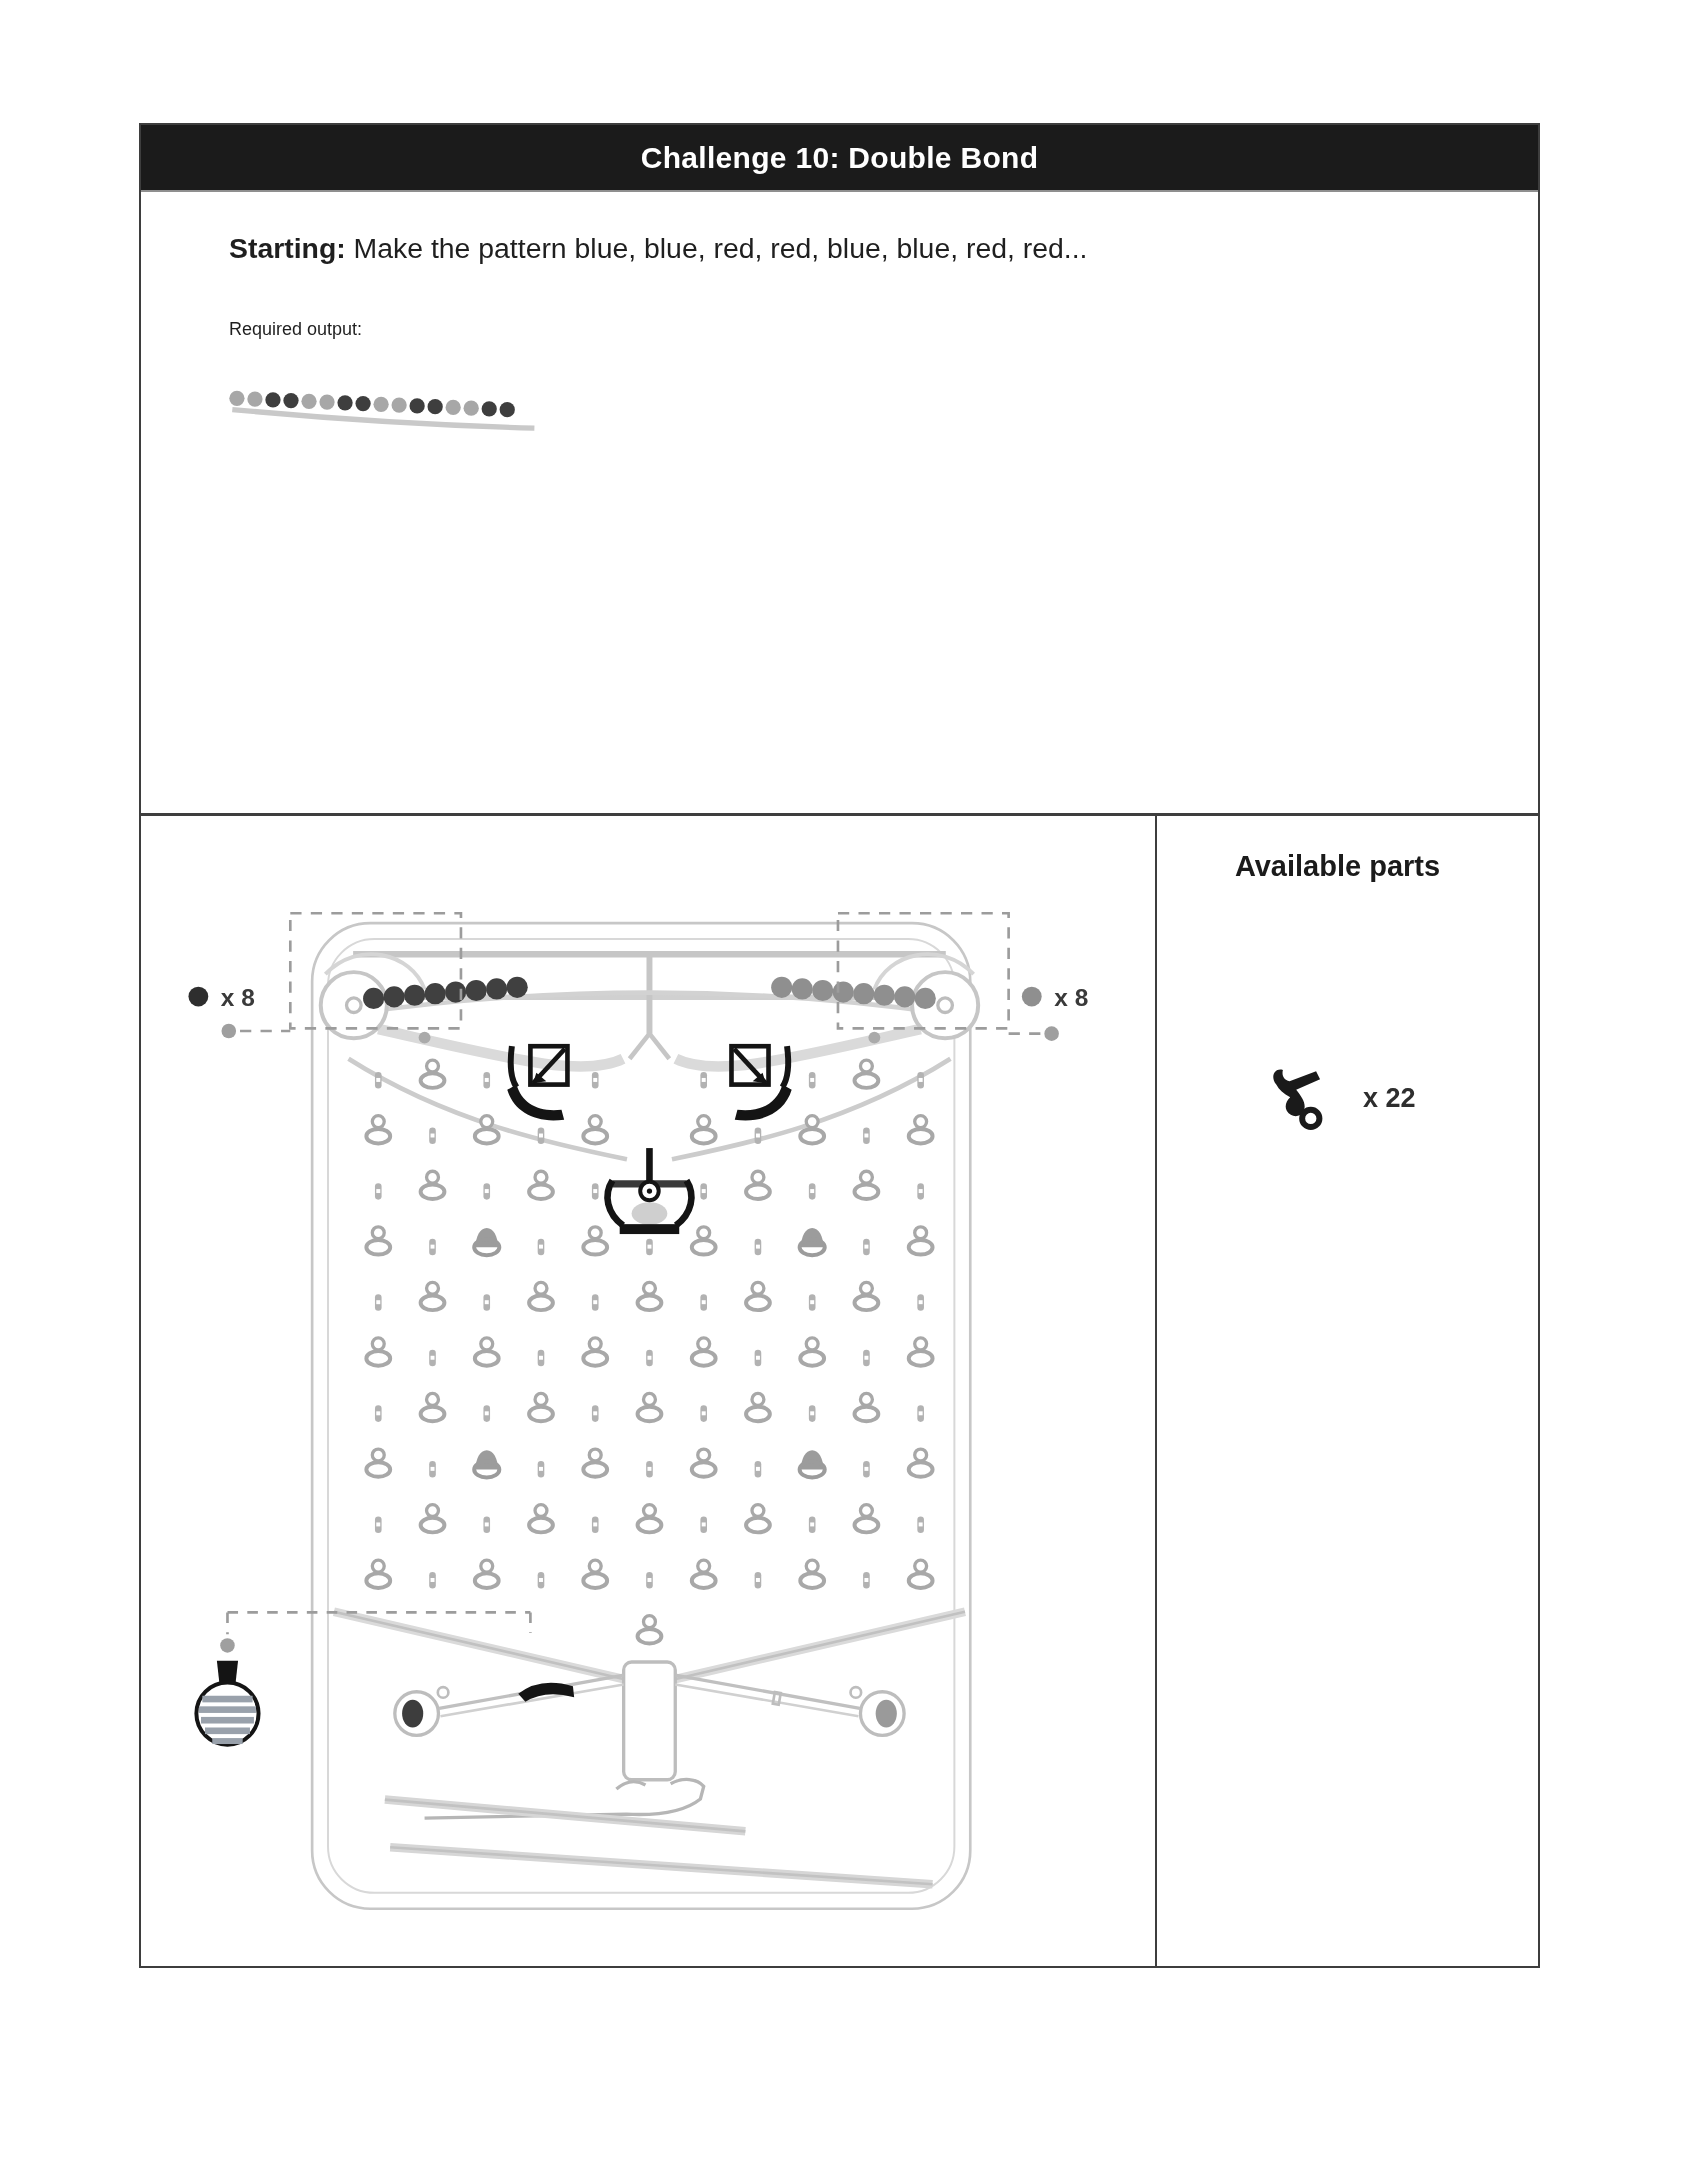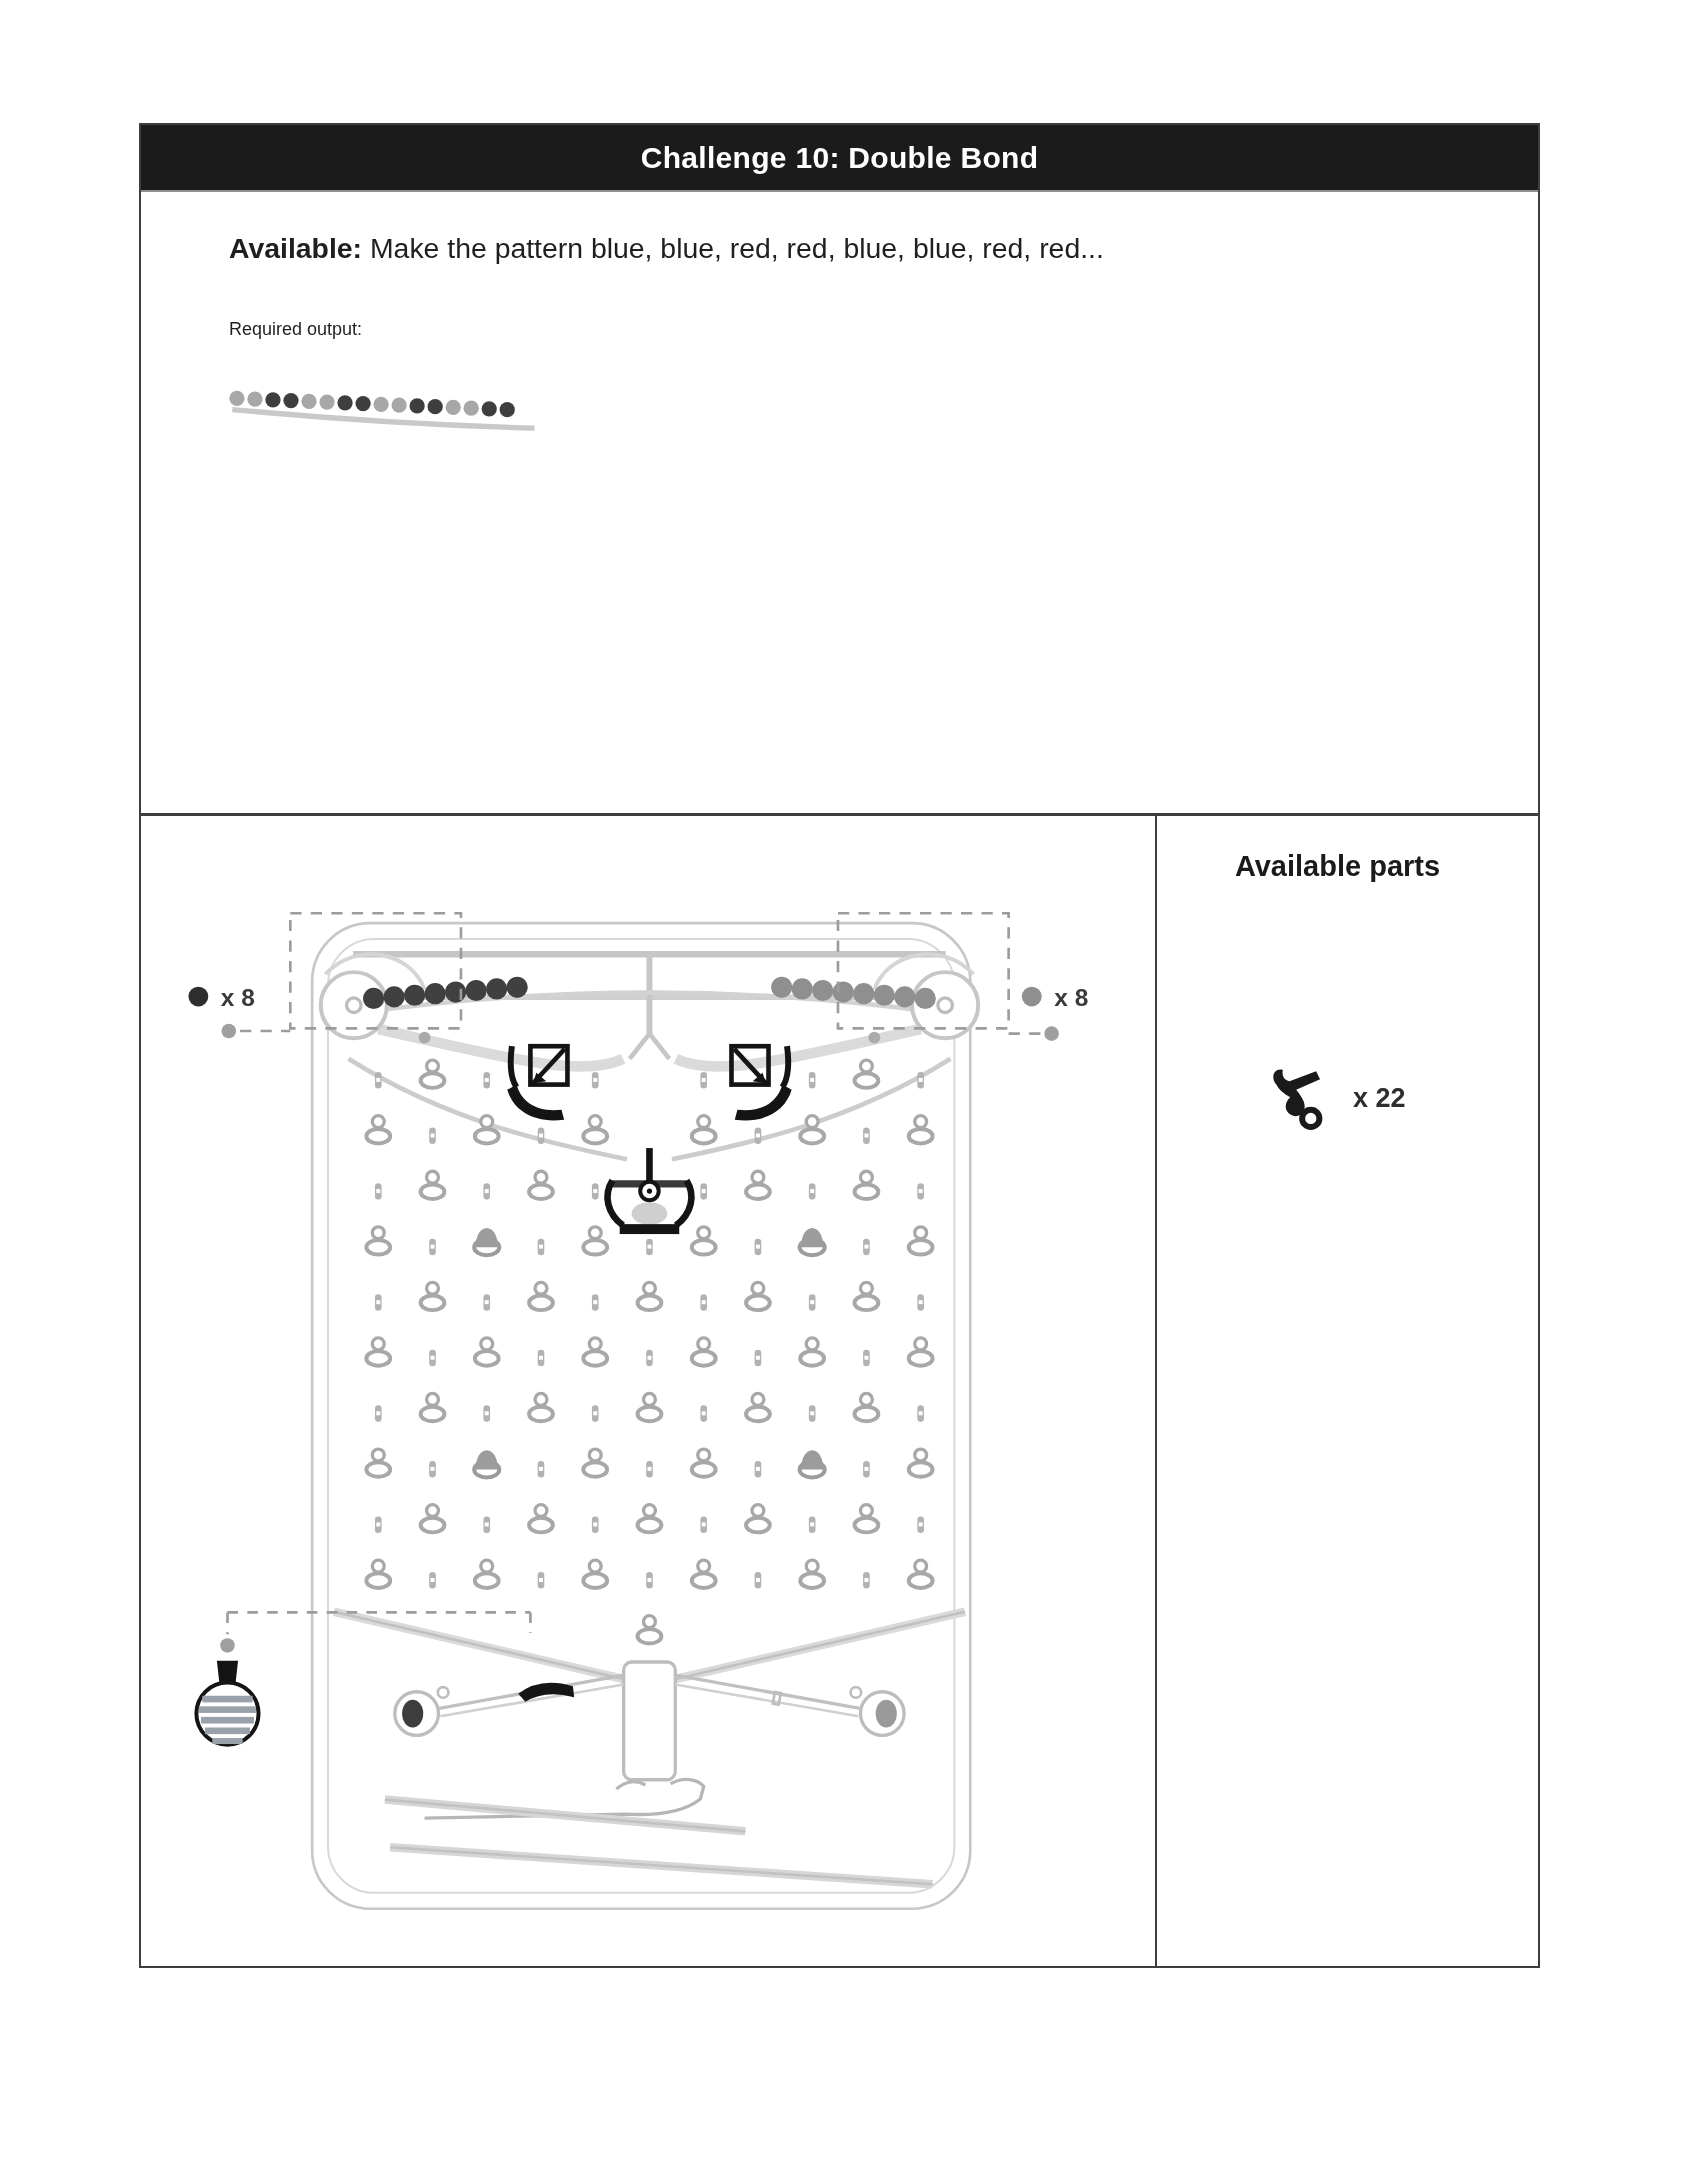--- a/index.html
+++ b/index.html
@@ -15,35 +15,35 @@
   .objective b{font-weight:bold;}
   .required-label{position:absolute;left:88px;top:194px;font-size:18px;font-weight:normal;}
   .dots-svg{position:absolute;left:86px;top:262px;}
   .h-divider{position:absolute;left:0;top:688px;width:100%;height:2.6px;background:#3e3e3e;}
   .panel-left{position:absolute;left:0;top:691px;width:1034px;height:1151px;}
   .panel-right{position:absolute;left:1014px;top:691px;width:363px;height:1151px;
         border-left:2.6px solid #3e3e3e;box-sizing:border-box;}
   .panel-heading{position:absolute;top:34px;width:100%;text-align:center;
         font-size:29px;font-weight:bold;color:#1b1b1b;}
   .board-svg{position:absolute;left:18.5px;top:44px;}
-  .parts-row{position:absolute;left:106px;top:246px;display:flex;align-items:center;gap:17px;}
+  .parts-row{position:absolute;left:106px;top:246px;display:flex;align-items:center;gap:27px;}
   .part-count{font-size:27px;font-weight:600;color:#2e2e2e;}
   .svg-label{font-family:"Liberation Sans",sans-serif;font-size:37px;font-weight:600;fill:#3a3a3a;}
 </style>
 </head>
 <body>
 
 <div class="page">
   <div class="card">
 
     <div class="card-header">
       <span class="title">Challenge 10: Double Bond</span>
     </div>
 
-    <div class="objective"><b>Available:</b><span> Make the pattern blue, blue, red, red, blue, blue, red, red...</span></div>
+    <div class="objective"><b>Starting:</b><span> Make the pattern blue, blue, red, red, blue, blue, red, red...</span></div>
 
     <div class="required-label">Required output:</div>
 
     <svg class="dots-svg" id="dots" width="318" height="53" viewBox="0 0 480 80">
       <path d="M 8,34 Q 240,56 464,62" stroke="#c9c9c9" stroke-width="8" fill="none"></path>
       <g id="dots-group">
           <circle cx="15" cy="17" r="11.5" fill="#a7a7a7"></circle>
           <circle cx="42.2" cy="18.15" r="11.5" fill="#a7a7a7"></circle>
           <circle cx="69.4" cy="19.3" r="11.5" fill="#3e3e3e"></circle>
           <circle cx="96.6" cy="20.45" r="11.5" fill="#3e3e3e"></circle>

